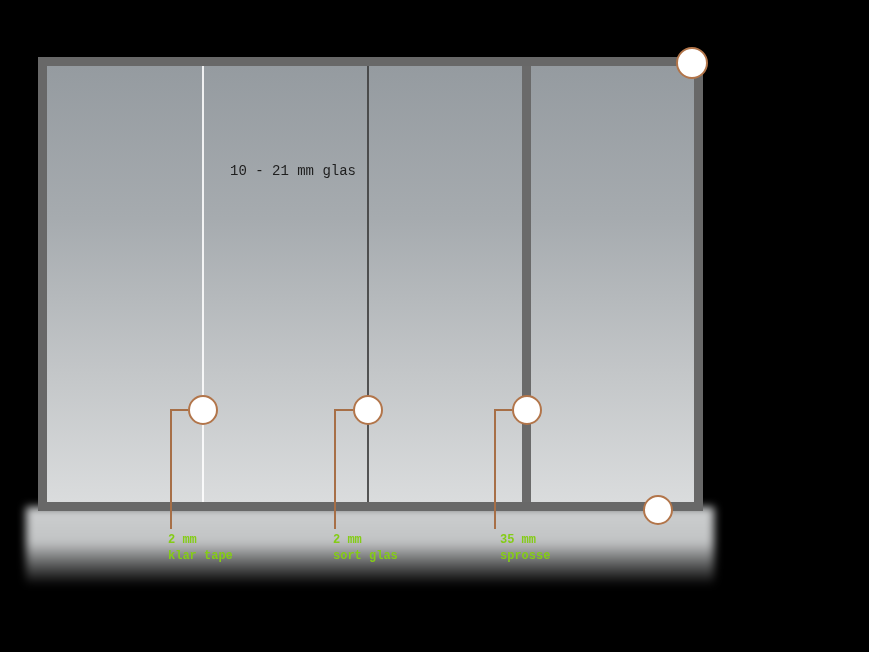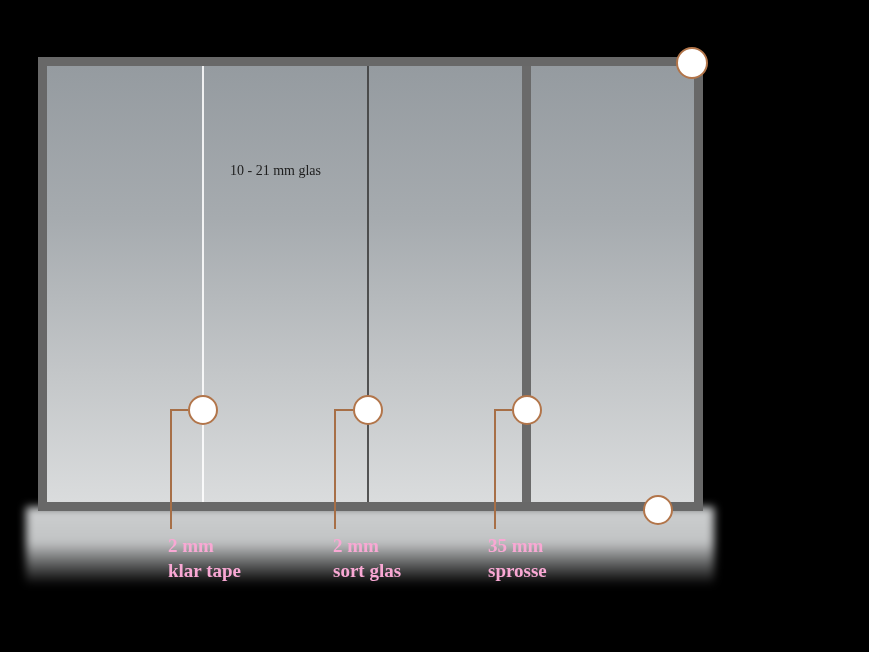--- a/index.html
+++ b/index.html
@@ -6,21 +6,21 @@
     margin: 0;
     padding: 0;
     background: #000;
   }
   .canvas {
     position: relative;
     width: 869px;
     height: 652px;
     background: #000;
     overflow: hidden;
-    font-family: Liberation Serif, serif;
+    font-family: Liberation Mono, monospace;
   }
   
   .floor {
     position: absolute;
     left: 26px;
     top: 507px;
     width: 688px;
     height: 78px;
     background: linear-gradient(180deg, #cdcfd0 0%, #c2c4c5 45%, rgba(60,60,60,0.0) 100%);
     filter: blur(4px);
@@ -80,22 +80,22 @@
     background: #ffffff;
     border: 2px solid #b2754a;
     box-sizing: border-box;
   }
   .marker.big {
     width: 32px;
     height: 32px;
   }
   .callout-label {
     position: absolute;
-    color: #f9a8d4;
-    font-size: 19px;
+    color: #84cc16;
+    font-size: 12px;
     font-weight: bold;
     line-height: 1.32;
     white-space: nowrap;
   }
   .callout-label span { display: block; }
 </style>
 </head>
 <body>
 
 <div class="canvas">
@@ -125,18 +125,18 @@
   <div class="marker" style="left:643px; top:495px;"></div>
 
   <div class="callout-label" style="left:168px; top:533px;">
     <span>2 mm</span>
     <span>klar tape</span>
   </div>
   <div class="callout-label" style="left:333px; top:533px;">
     <span>2 mm</span>
     <span>sort glas</span>
   </div>
-  <div class="callout-label" style="left:488px; top:533px;">
+  <div class="callout-label" style="left:500px; top:533px;">
     <span>35 mm</span>
     <span>sprosse</span>
   </div>
 
 </div>
 
 </body></html>

